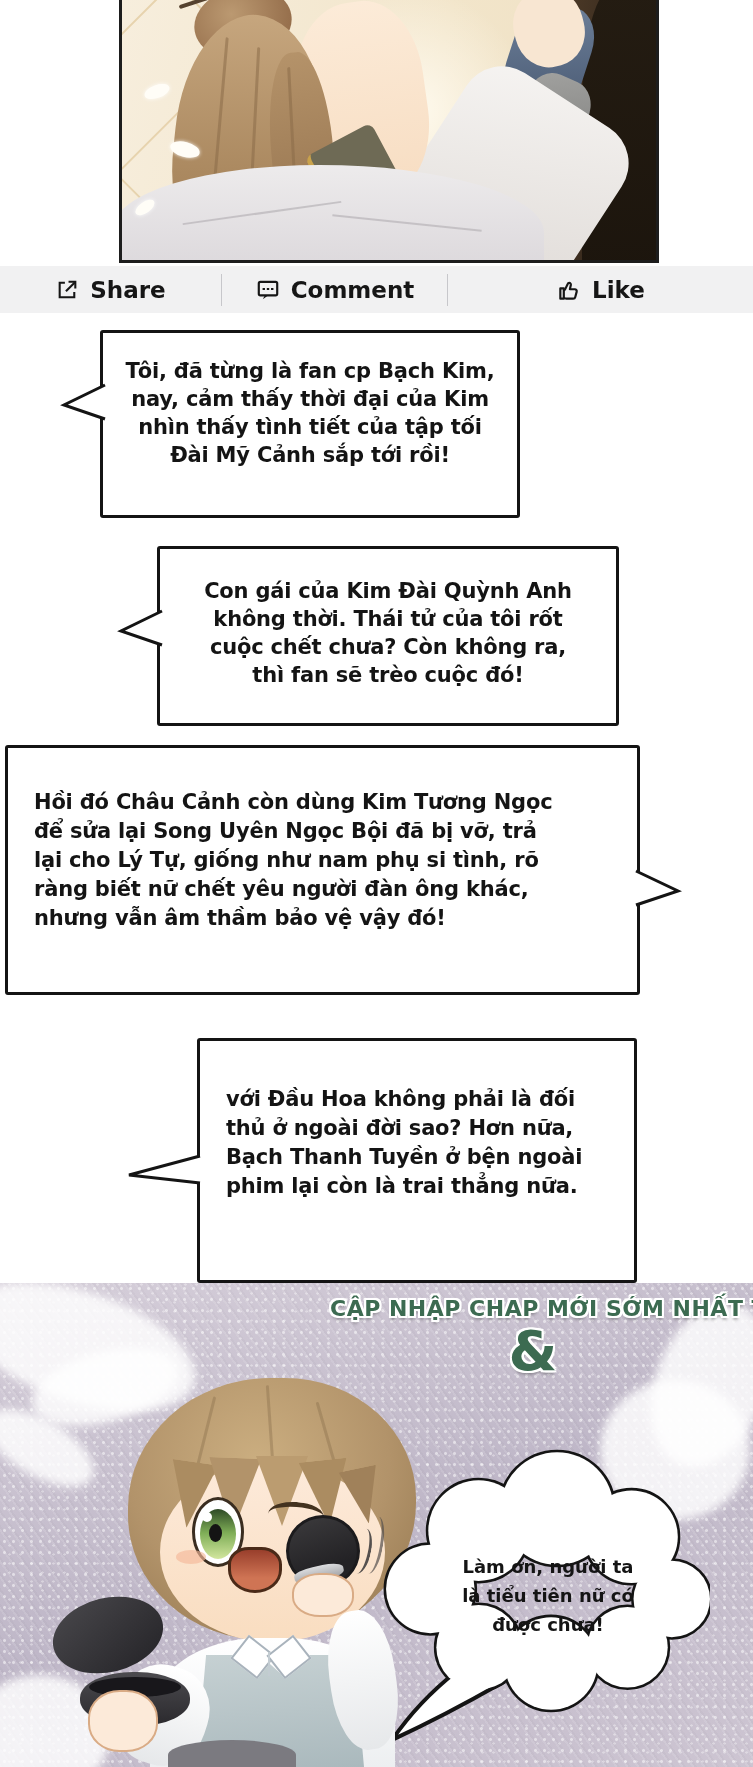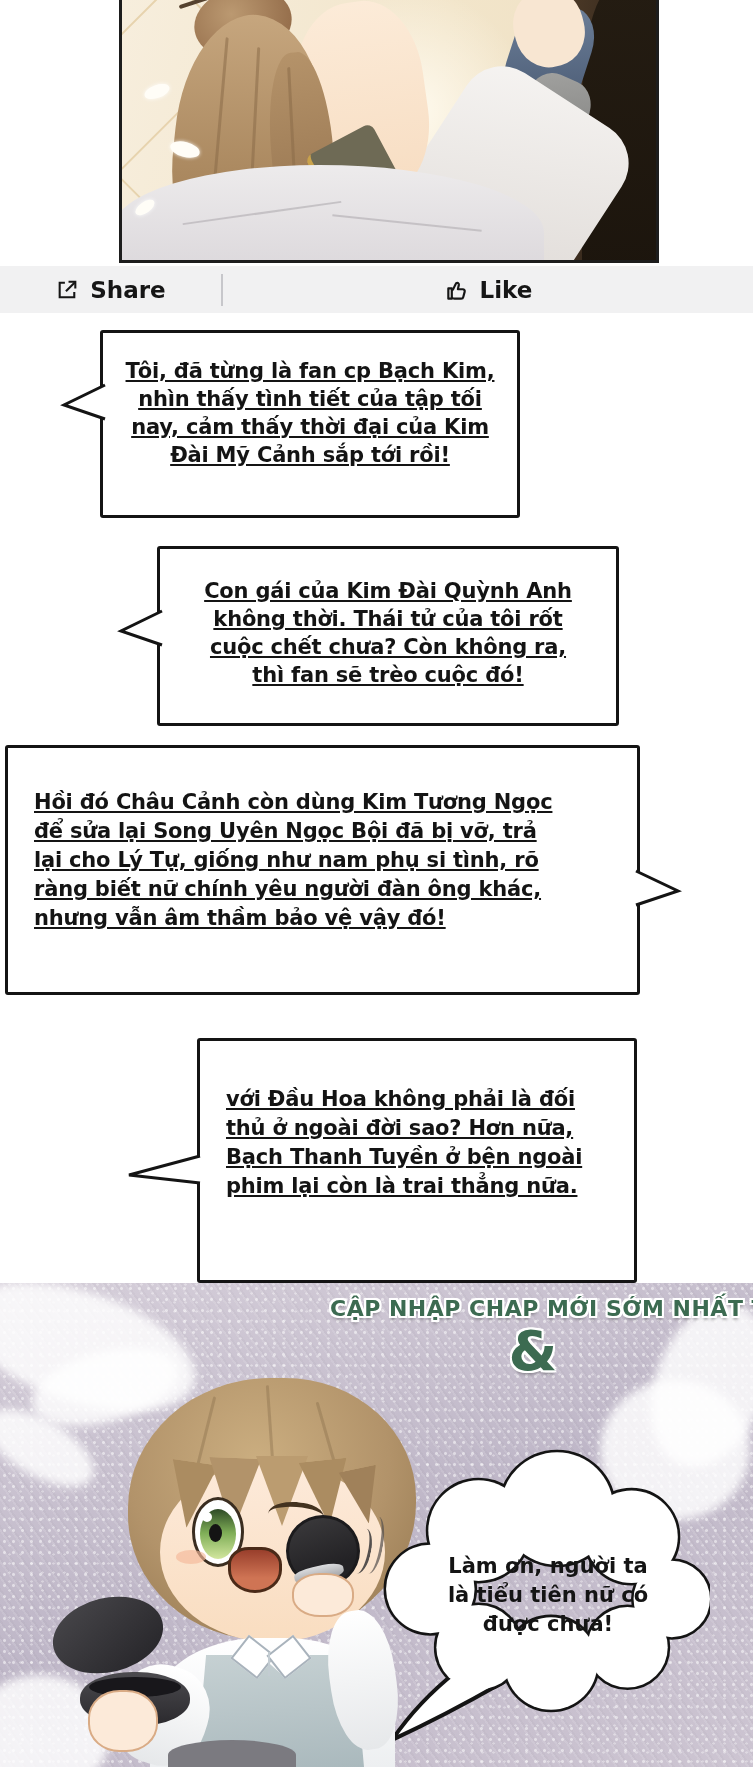--- a/index.html
+++ b/index.html
@@ -35,21 +35,21 @@
   
   #toolbar{left:0;top:266px;width:753px;height:47px;background:#f1f1f2;display:flex;align-items:center;}
   .tb-btn{display:flex;align-items:center;justify-content:center;gap:10px;height:100%;
     font-size:23px;font-weight:600;color:#161616;cursor:pointer;}
   .tb-btn svg{display:block;}
   .tb-sep{width:1px;height:32px;background:#c7c7cb;align-self:center;}
   #tb-share{width:221px;} #tb-comment{width:225px;} #tb-like{flex:1;}
 
   
   .bubble{background:#fff;border:3px solid #141414;border-radius:3px;z-index:2;box-sizing:border-box;}
-  .btxt{font-weight:700;font-size:21px;line-height:28px;color:#141414;letter-spacing:-.2px;text-decoration:underline;}
+  .btxt{font-weight:700;font-size:21px;line-height:28px;color:#141414;letter-spacing:-.2px;}
   .btxt .line{white-space:nowrap;}
   .center{text-align:center;}
   .tail{z-index:3;}
 
   
   #bottom{left:0;top:1283px;width:753px;height:484px;
     background:
       radial-gradient(rgba(255,255,255,.50) 1px, rgba(255,255,255,0) 1.7px) 0 0/9px 11px,
       radial-gradient(rgba(255,255,255,.35) 1px, rgba(255,255,255,0) 1.7px) 4px 6px/11px 9px,
       repeating-linear-gradient(55deg, rgba(255,255,255,.10) 0 2px, rgba(0,0,0,.02) 2px 4px, rgba(0,0,0,0) 4px 9px),
@@ -90,21 +90,21 @@
   .ch-collar{background:#fff;border:2px solid #a9b3bc;z-index:5;}
   .ch-vest{background:linear-gradient(175deg,#c6d1d3,#aab9bd);
     clip-path:polygon(6% 0,38% 0,50% 16%,62% 0,94% 0,100% 100%,0 100%);z-index:4;}
   .ch-sleeve{background:linear-gradient(#ffffff,#e6e8ea);border-radius:45%;z-index:4;}
   .ch-lid{background:linear-gradient(150deg,#49484c,#242327);border-radius:50%;transform:rotate(-14deg);z-index:4;}
   .ch-base{background:linear-gradient(#4c4b4f,#2a292d);border-radius:48%;z-index:4;}
   .ch-cup{position:absolute;left:9px;top:5px;right:9px;height:20px;background:#18171b;border-radius:50%;}
   .ch-blob{background:#7b7a80;border-radius:50% 50% 0 0;z-index:5;}
 
   #cloud-svg{z-index:2;}
-  #cloud-text{z-index:3;font-weight:700;font-size:21px;line-height:29px;text-align:center;}
+  #cloud-text{z-index:3;font-weight:700;font-size:18px;line-height:29px;text-align:center;}
 </style>
 </head>
 <body>
 
 <div id="panel-top" class="abs">
   <div class="abs pt-bg"></div>
   <div class="abs pt-hex" style="left:-35px;top:15px;width:160px;height:175px;"></div>
   <div class="abs pt-hex" style="left:5px;top:125px;width:125px;height:130px;"></div>
   <div class="abs pt-glow" style="left:170px;top:-10px;width:240px;height:250px;"></div>
   <div class="abs pt-robe-r" style="right:-12px;top:-12px;width:165px;height:295px;"></div>
@@ -133,35 +133,43 @@
 <div id="toolbar" class="abs">
   <div class="tb-btn" id="tb-share">
     <svg width="25" height="25" viewBox="0 0 24 24" fill="none" stroke="#161616" stroke-width="2">
       <path d="M9.5 5.5H4.5v14h14v-5"></path>
       <path d="M13 4.5h6.5V11"></path>
       <path d="M19.2 5 10.5 13.7"></path>
     </svg>
     <span>Share</span>
   </div>
   <div class="tb-sep"></div>
+  <div class="tb-btn" id="tb-comment">
+    <svg width="26" height="26" viewBox="0 0 24 24" fill="none" stroke="#161616" stroke-width="2">
+      <rect x="3.5" y="4.5" width="17" height="12.5" rx="1.5"></rect>
+      <path d="M7 11h2.2 M10.9 11h2.2 M14.8 11h2.2" stroke-width="1.8"></path>
+      <path d="M9 17l-1.8 3.6L12 17" fill="#161616" stroke="none"></path>
+    </svg>
+    <span>Comment</span>
+  </div>
   <div class="tb-sep"></div>
   <div class="tb-btn" id="tb-like">
     <svg width="26" height="26" viewBox="0 0 24 24" fill="none" stroke="#161616" stroke-width="2" stroke-linejoin="round">
       <path d="M4 10.5h3.2V20H4z"></path>
       <path d="M7.2 18.8c.6.7 1.3 1.2 2.3 1.2h6.3c1 0 1.8-.7 2-1.6l1.3-4.9c.3-1.1-.6-2.2-1.7-2.2h-4.6l.9-3.9c.2-1-.5-2-1.5-2-.6 0-1.2.4-1.4 1l-2.4 5-1.2 1.1"></path>
     </svg>
     <span>Like</span>
   </div>
 </div>
 
 <div class="abs bubble" style="left:100px;top:330px;width:420px;height:188px;">
   <div class="btxt center" style="padding-top:24px;">
     <div class="line">Tôi, đã từng là fan cp Bạch Kim,</div>
+    <div class="line">nay, cảm thấy thời đại của Kim</div>
     <div class="line">nhìn thấy tình tiết của tập tối</div>
-    <div class="line">nay, cảm thấy thời đại của Kim</div>
     <div class="line">Đài Mỹ Cảnh sắp tới rồi!</div>
   </div>
 </div>
 <svg class="abs tail" style="left:60px;top:382px;" width="46" height="44" viewBox="0 0 46 44">
   <path d="M45 3 L4 23 L45 37" fill="#ffffff" stroke="#141414" stroke-width="3"></path>
 </svg>
 
 <div class="abs bubble" style="left:157px;top:546px;width:462px;height:180px;">
   <div class="btxt center" style="padding-top:28px;">
     <div class="line">Con gái của Kim Đài Quỳnh Anh</div>
@@ -172,21 +180,21 @@
 </div>
 <svg class="abs tail" style="left:117px;top:608px;" width="46" height="44" viewBox="0 0 46 44">
   <path d="M45 3 L4 23 L45 37" fill="#ffffff" stroke="#141414" stroke-width="3"></path>
 </svg>
 
 <div class="abs bubble" style="left:5px;top:745px;width:635px;height:250px;">
   <div class="btxt" style="padding:40px 14px 0 26px;line-height:29px;">
     <div class="line">Hồi đó Châu Cảnh còn dùng Kim Tương Ngọc</div>
     <div class="line">để sửa lại Song Uyên Ngọc Bội đã bị vỡ, trả</div>
     <div class="line">lại cho Lý Tự, giống như nam phụ si tình, rõ</div>
-    <div class="line">ràng biết nữ chính yêu người đàn ông khác,</div>
+    <div class="line">ràng biết nữ chết yêu người đàn ông khác,</div>
     <div class="line">nhưng vẫn âm thầm bảo vệ vậy đó!</div>
   </div>
 </div>
 <svg class="abs tail" style="left:634px;top:868px;" width="48" height="44" viewBox="0 0 48 44">
   <path d="M2 3 L44 23 L2 37" fill="#ffffff" stroke="#141414" stroke-width="3"></path>
 </svg>
 
 <div class="abs bubble" style="left:197px;top:1038px;width:440px;height:245px;">
   <div class="btxt" style="padding:44px 14px 0 26px;line-height:29px;">
     <div class="line">với Đầu Hoa không phải là đối</div>

